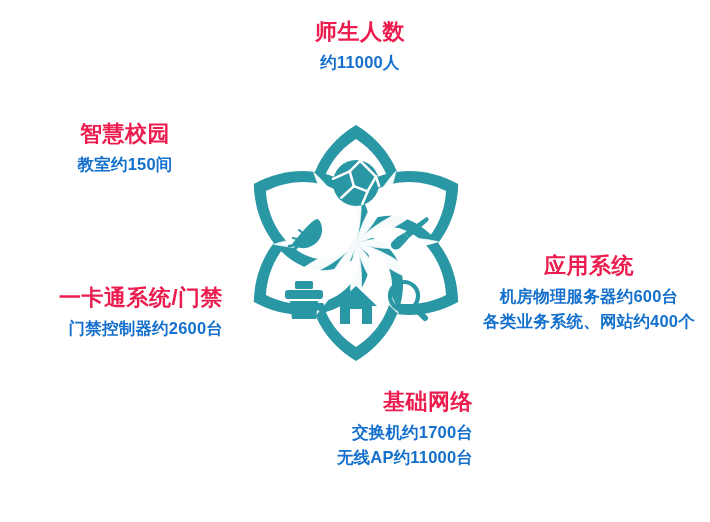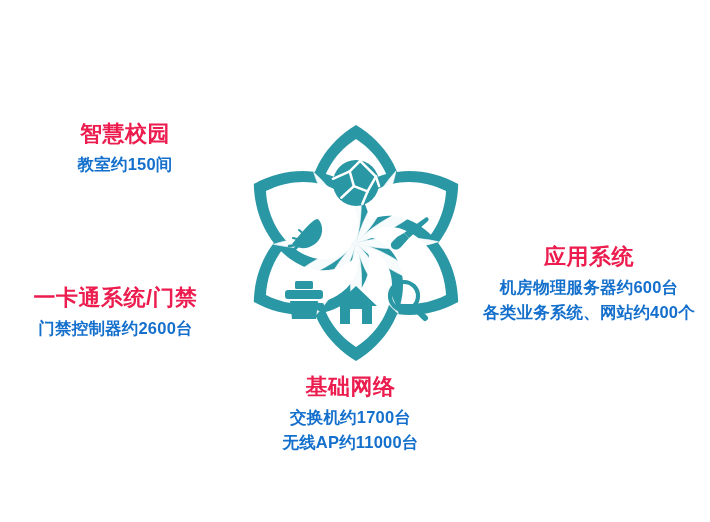--- a/index.html
+++ b/index.html
@@ -37,39 +37,43 @@
     font-size: 16.5px;
     letter-spacing: 0.2px;
     margin-top: 4px;
   }
   
   .align-center { text-align: center; }
 
   
   #block-students  { left: 240px; top: 18px;  width: 240px; }
   #block-campus    { left: 30px;  top: 120px; width: 190px; }
-  #block-card      { left: 8px;   top: 284px; width: 215px; }
-  #block-network   { left: 228px; top: 373px; width: 245px; }
+  #block-card      { left: 8px;   top: 284px; width: 215px; text-align: right; }
+  #block-network   { left: 228px; top: 388px; width: 245px; text-align: right; }
   #block-desktop   { left: 484px; top: 112px; width: 222px; }
-  #block-apps      { left: 470px; top: 243px; width: 238px; text-align: center; }
+  #block-apps      { left: 470px; top: 252px; width: 238px; text-align: center; }
 
   #flower-wrap {
     position: absolute;
     left: 206px;
     top: 93px;
     width: 300px;
     height: 292px;
   }
   #flower-svg { display: block; width: 300px; height: 292px; }
 </style>
 </head>
 <body>
 
 <div id="infographic">
 
+  <div class="label-block align-center" id="block-students">
+    <div class="block-title">师生人数</div>
+    <div class="block-line">约11000人</div>
+  </div>
 
   <div class="label-block align-center" id="block-campus">
     <div class="block-title">智慧校园</div>
     <div class="block-line">教室约150间</div>
   </div>
 
   <div class="label-block align-center" id="block-card">
     <div class="block-title">一卡通系统/门禁</div>
     <div class="block-line">门禁控制器约2600台</div>
   </div>

